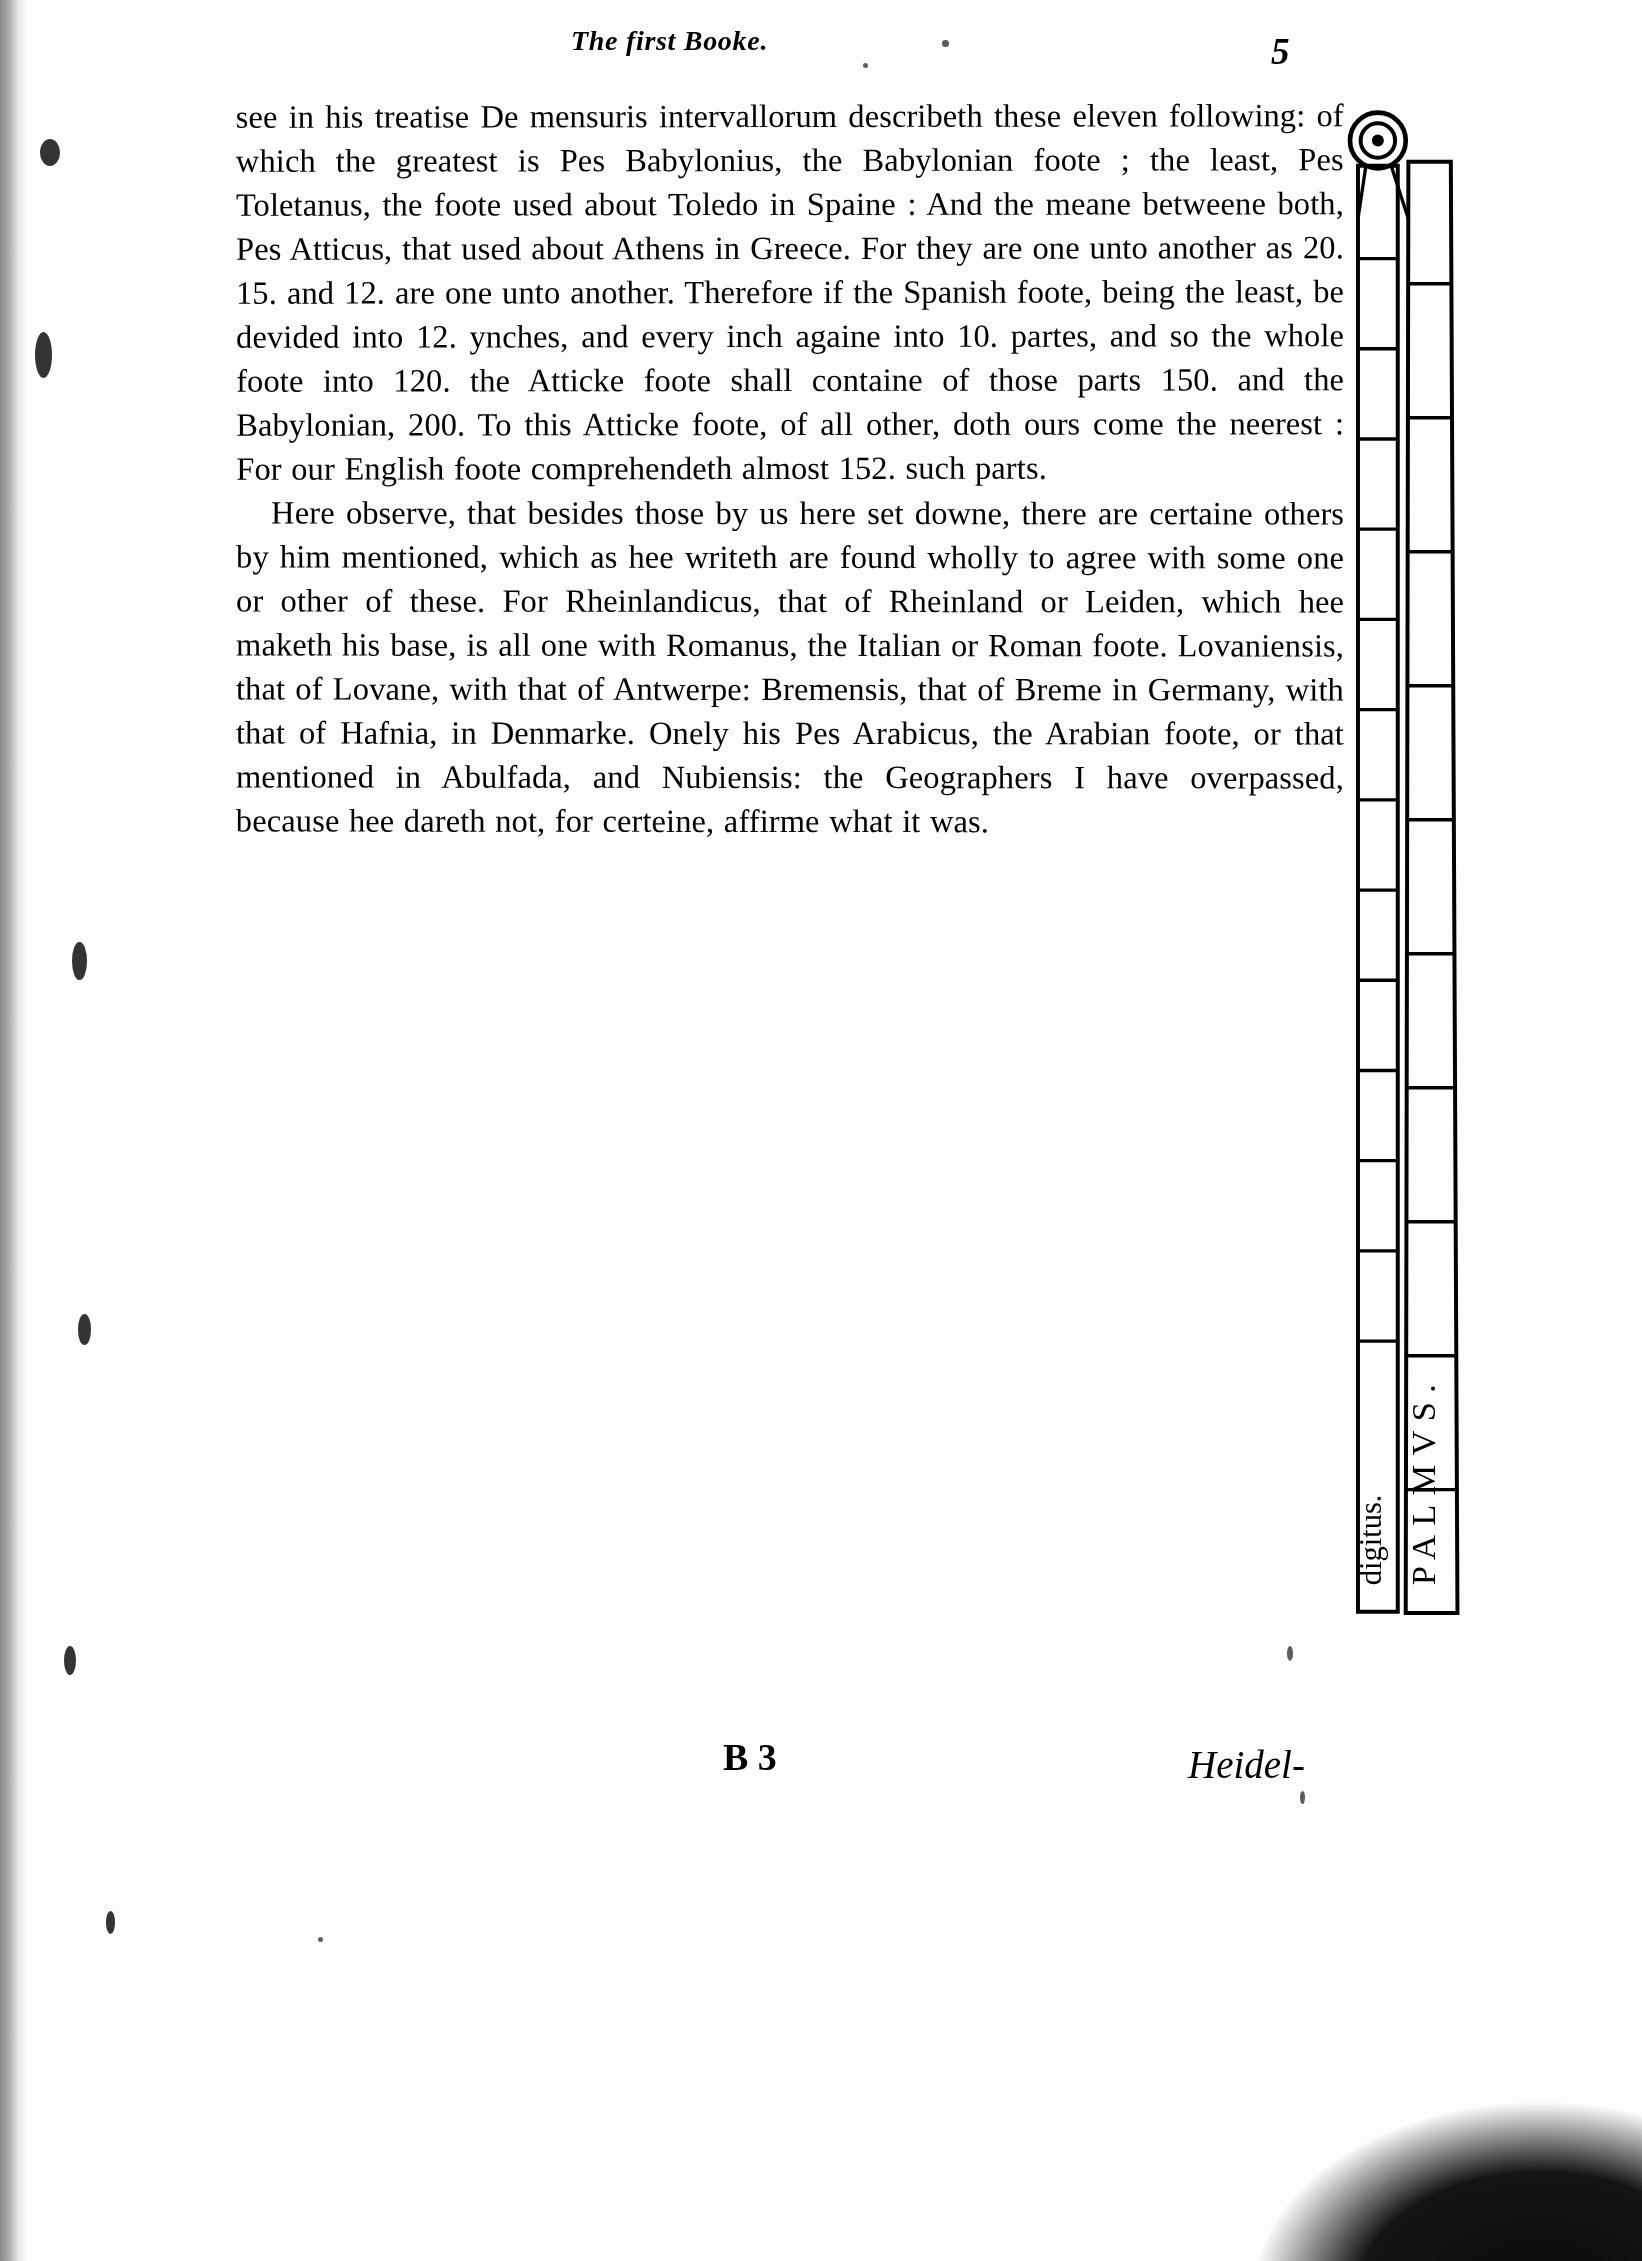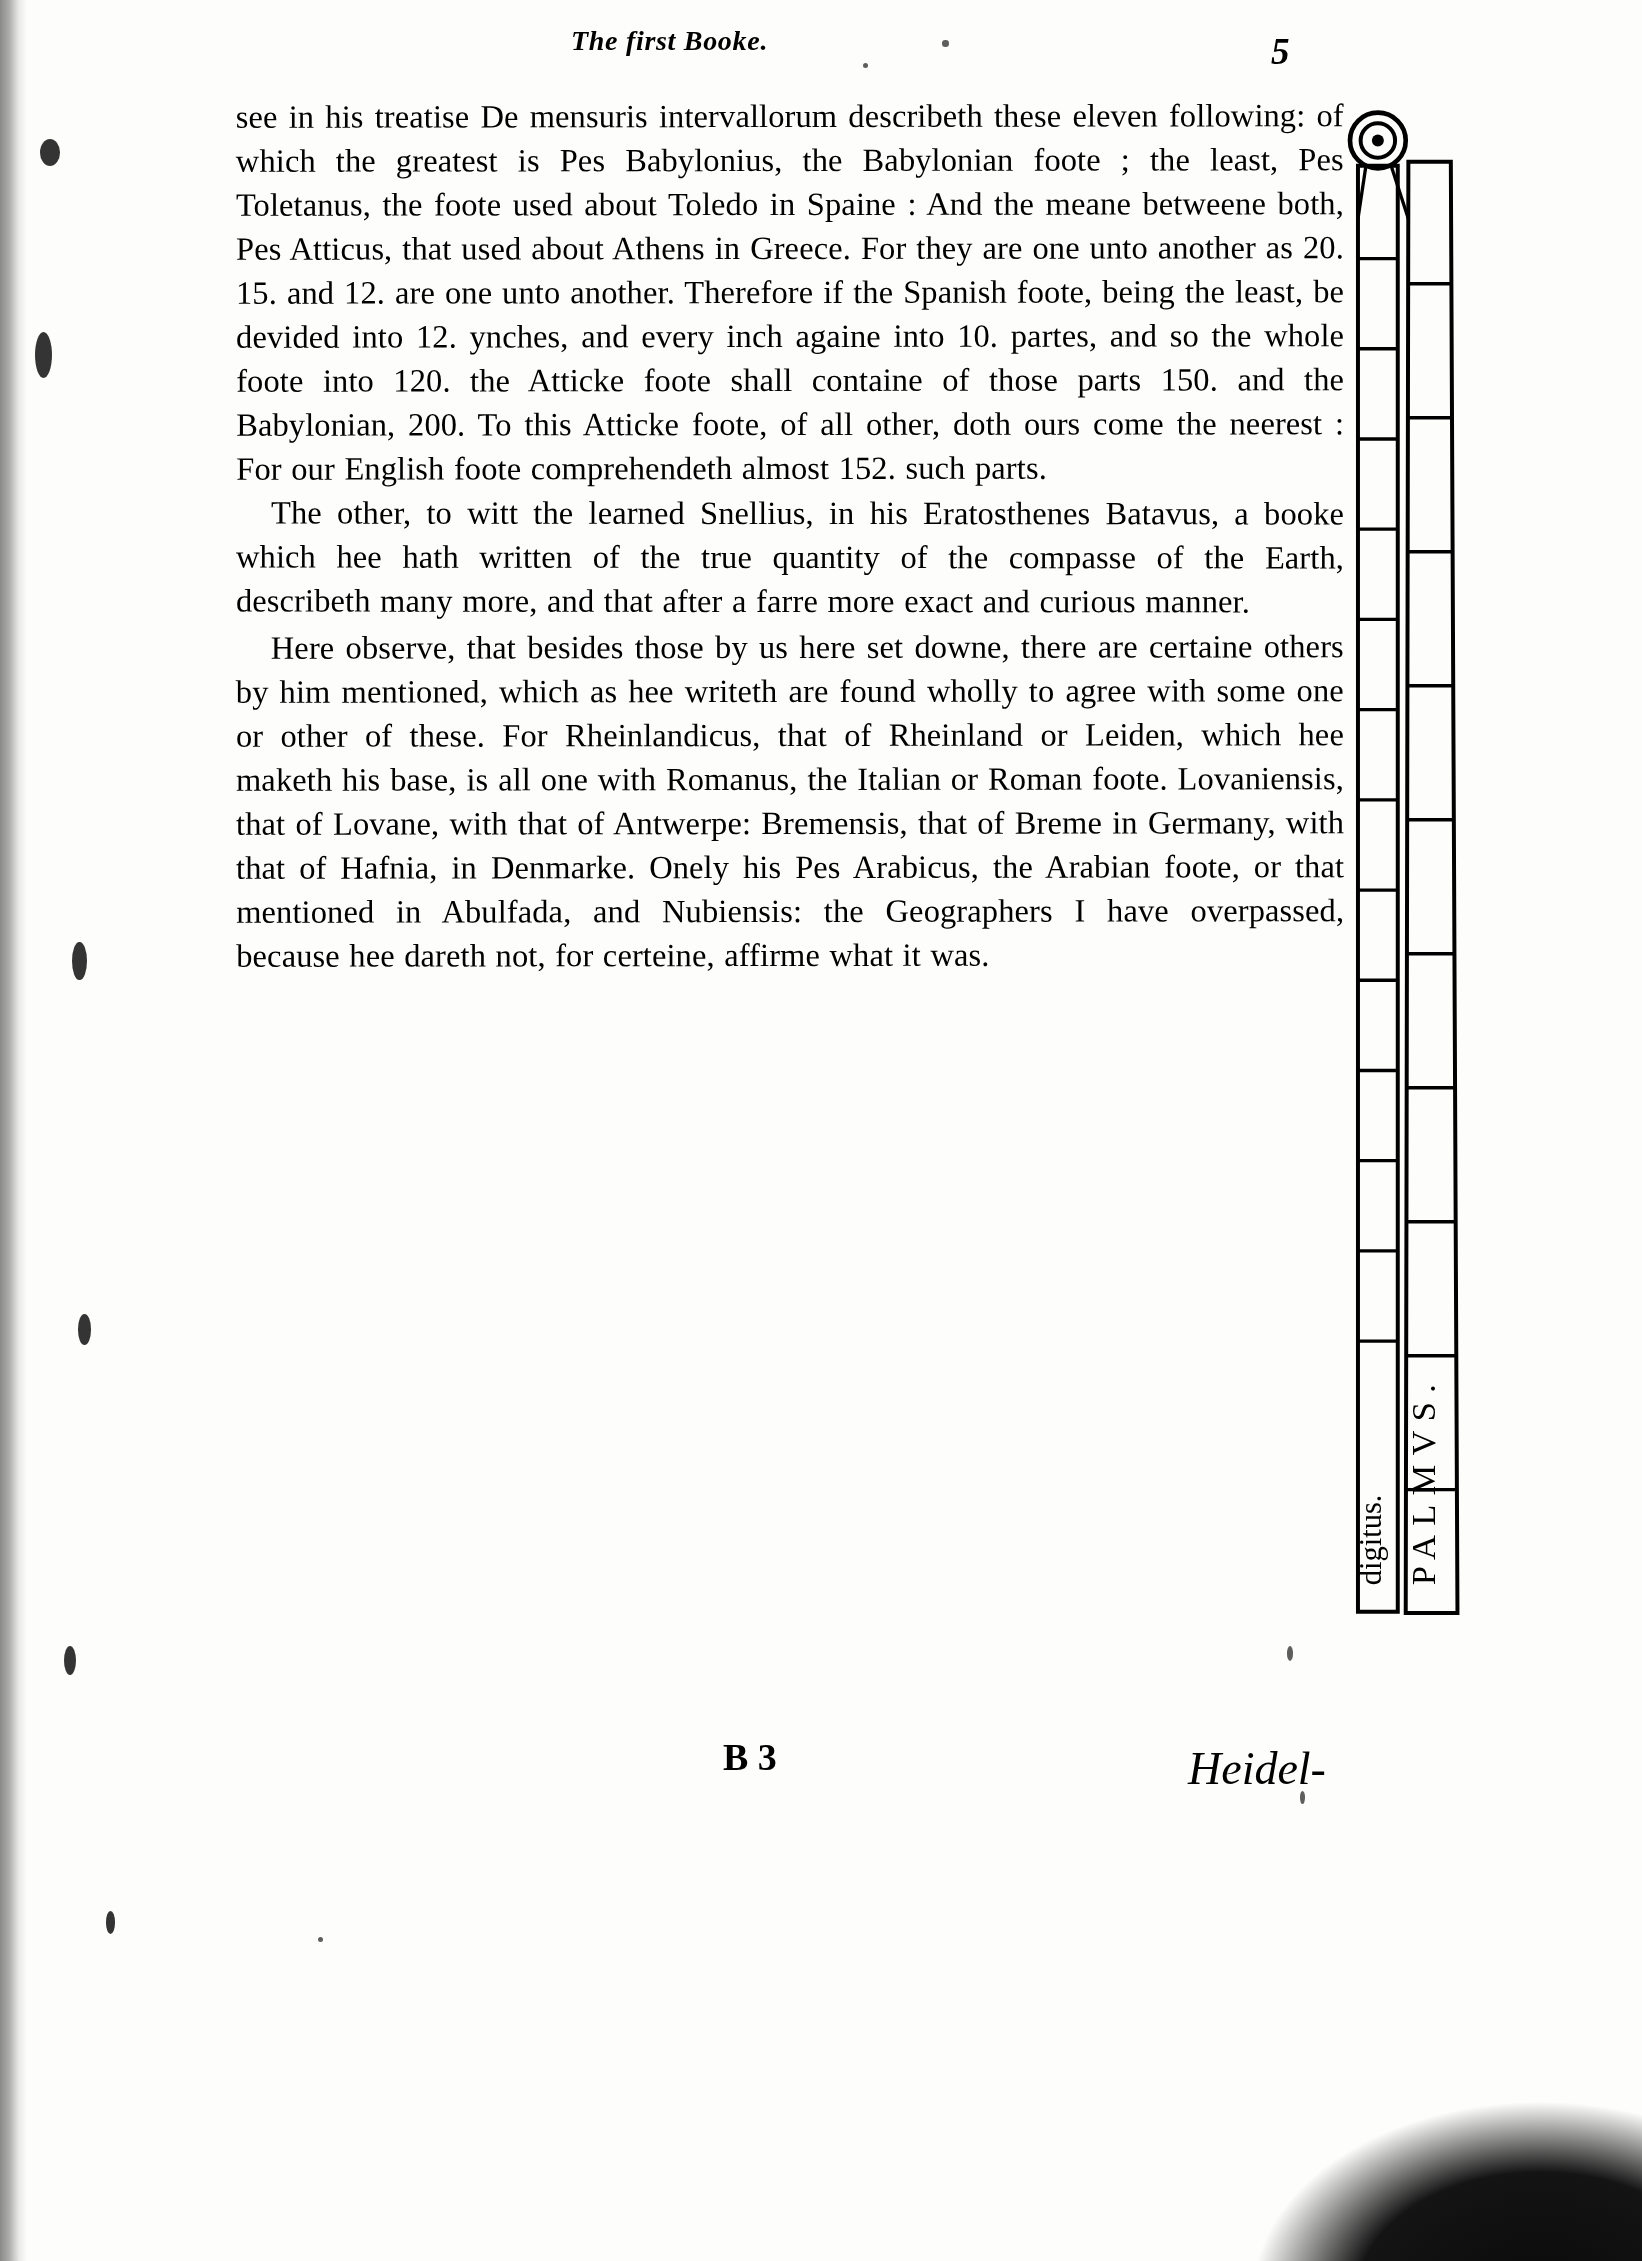--- a/index.html
+++ b/index.html
@@ -121,21 +121,21 @@
     position: absolute;
     left: 723px;
     top: 0;
     font-size: 38px;
     font-weight: 700;
   }
   .catchword {
     position: absolute;
     left: 1188px;
     top: 6.6px;
-    font-size: 46px;
+    font-size: 39px;
     font-style: italic;
   }
 
   
   .speck {
     position: absolute;
     background: #1a1a1a;
     border-radius: 50%;
     opacity: .7;
   }
@@ -160,21 +160,20 @@
 
 <div class="scan-corner"></div>
 
 <div class="header">
   <div class="header-title">The first Booke.</div>
   <div class="header-page">5</div>
 </div>
 
 <div class="text-col">
   <p class="para">see in his treatise De mensuris intervallorum describeth these eleven following: of which the greatest is Pes Babylonius, the Babylonian foote ; the least, Pes Toletanus, the foote used about Toledo in Spaine : And the meane betweene both, Pes Atticus, that used about Athens in Greece. For they are one unto another as 20. 15. and 12. are one unto another. Therefore if the Spanish foote, being the least, be devided into 12. ynches, and every inch againe into 10. partes, and so the whole foote into 120. the Atticke foote shall containe of those parts 150. and the Babylonian, 200. To this Atticke foote, of all other, doth ours come the neerest : For our English foote comprehendeth almost 152. such parts.</p>
-  <p class="para indent">The other, to witt the learned Snellius, in his Eratosthenes Batavus, a booke which hee hath written of the true quantity of the compasse of the Earth, describeth many more, and that after a farre more exact and curious manner.</p>
   <p class="para indent">Here observe, that besides those by us here set downe, there are certaine others by him mentioned, which as hee writeth are found wholly to agree with some one or other of these. For Rheinlandicus, that of Rheinland or Leiden, which hee maketh his base, is all one with Romanus, the Italian or Roman foote. Lovaniensis, that of Lovane, with that of Antwerpe: Bremensis, that of Breme in Germany, with that of Hafnia, in Denmarke. Onely his Pes Arabicus, the Arabian foote, or that mentioned in Abulfada, and Nubiensis: the Geographers I have overpassed, because hee dareth not, for certeine, affirme what it was.</p>
 </div>
 
 <div class="ruler">
   <svg width="166" height="1592" viewBox="0 0 250 2400" xmlns="http://www.w3.org/2000/svg">
 
     <path d="M36 90 L36 2270 L96 2270 L96 90 Z" fill="none" stroke="#000" stroke-width="6"></path>
 
     <path d="M112 84 L108 2272 L186 2272 L176 84 Z" fill="none" stroke="#000" stroke-width="6"></path>
 

